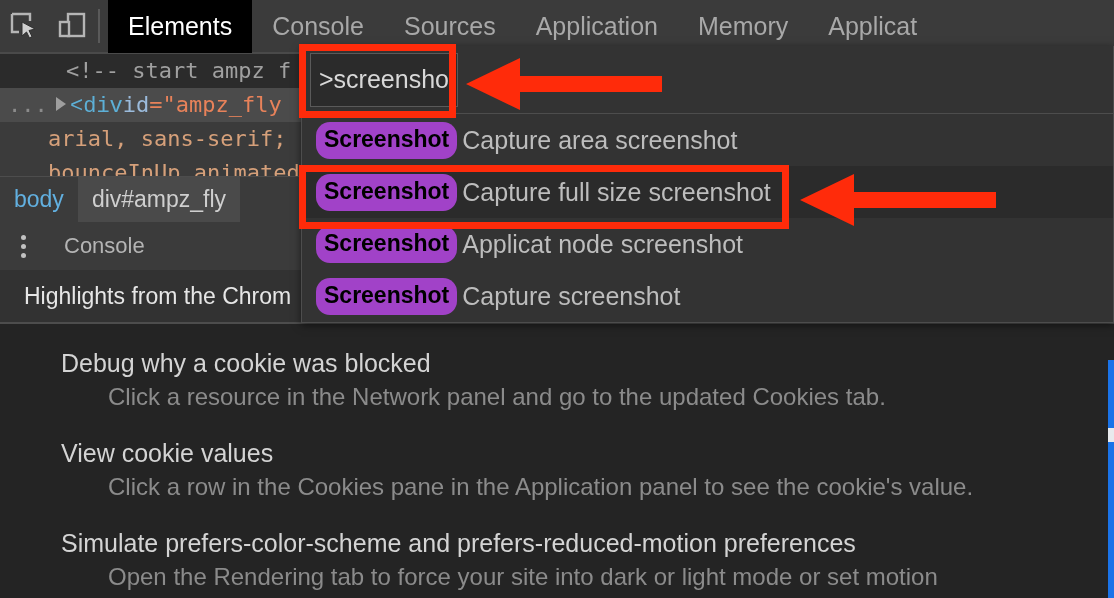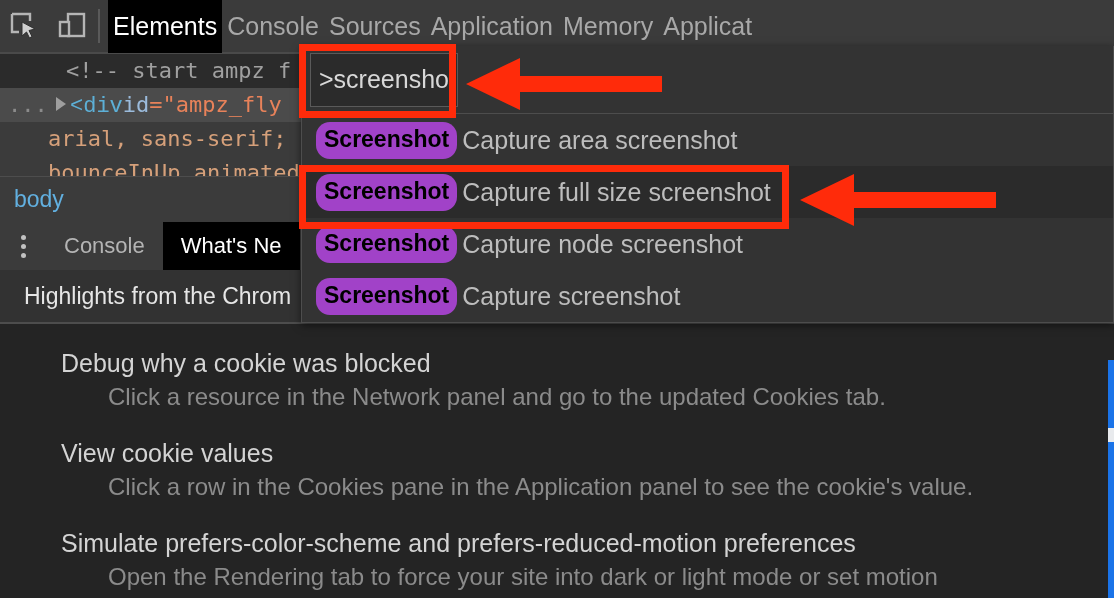--- a/index.html
+++ b/index.html
@@ -40,21 +40,21 @@
   }
   .tb-icon svg { display: block; }
   .tb-divider {
     width: 2px; height: 34px;
     background: #5a5a5a;
     margin: 0 8px 0 2px;
     flex: 0 0 auto;
   }
   .tab {
     height: 54px;
-    padding: 0 5px;
+    padding: 0 20px;
     display: flex;
     align-items: center;
     color: #a8a8a8;
     font-size: 25px;
     white-space: nowrap;
     flex: 0 0 auto;
   }
   .tab.active {
     background: #000000;
     color: #ffffff;
@@ -330,34 +330,34 @@
     </div>
     <div class="dom-row" style="padding-left:48px">
       <span>bounceInUp animated</span>
     </div>
   </div>
 
   <div class="crumbs">
     <div class="crumb">
       <span>body</span>
     </div>
+    <div class="crumb dim sel">
+      <span>div#ampz_fly</span>
+    </div>
   </div>
 
   <div class="drawer-tabs">
     <div class="kebab">
       <i></i>
         <i></i>
         <i></i>
     </div>
     <div class="dtab">
       <span>Console</span>
     </div>
-    <div class="dtab active">
-      <span>What's Ne</span>
-    </div>
   </div>
 
   <div class="wn-head">
     <div class="txt">Highlights from the Chrom</div>
   </div>
 
   <div class="wn-body">
     <div class="spacer-22"></div>
     <div class="wn-item">
       <div class="wn-title">Debug why a cookie was blocked</div>
@@ -387,21 +387,21 @@
     <div class="p-row">
       <span class="badge">Screenshot</span>
       <span class="p-label">Capture area screenshot</span>
     </div>
     <div class="p-row selected">
       <span class="badge">Screenshot</span>
       <span class="p-label">Capture full size screenshot</span>
     </div>
     <div class="p-row">
       <span class="badge">Screenshot</span>
-      <span class="p-label">Capture node screenshot</span>
+      <span class="p-label">Applicat node screenshot</span>
     </div>
     <div class="p-row">
       <span class="badge">Screenshot</span>
       <span class="p-label">Capture screenshot</span>
     </div>
   </div>
 
   <div class="redbox" id="redbox-input"></div>
   <div class="redbox" id="redbox-row"></div>
 

